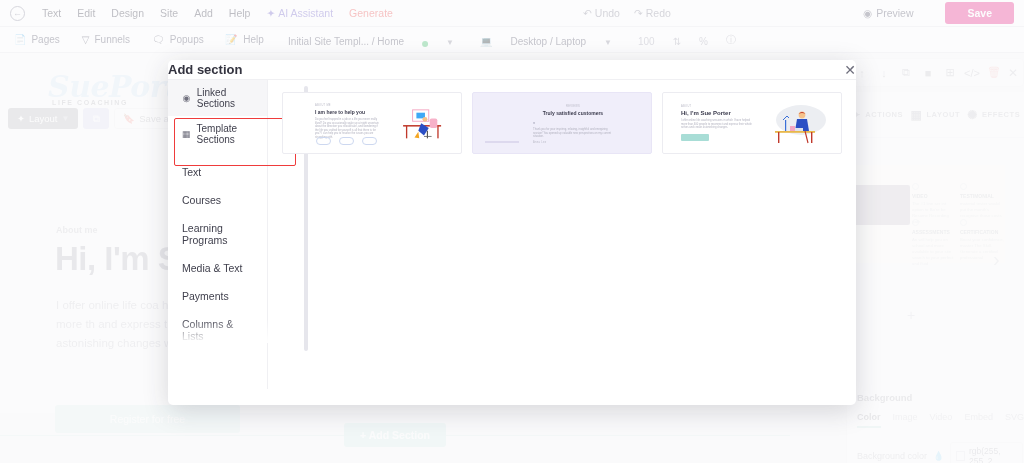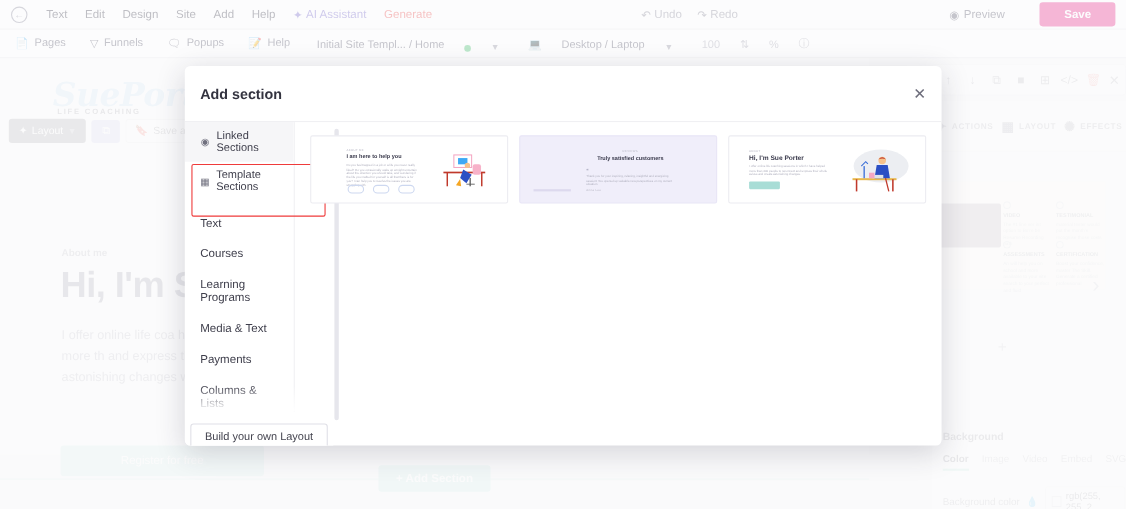--- a/index.html
+++ b/index.html
@@ -112,21 +112,21 @@
   .swatch { width:10px;height:10px;border:1px solid #d5d5de; background:#fff;}
 
   
   .overlay { position:absolute; left:0; top:53px; width:1024px; height:410px; background:rgba(255,255,255,0.55); }
   .modal {
     position:absolute; left:168px; top:60px; width:688px; height:345px;
     background:#fff; border-radius:5px;
     box-shadow:0 6px 26px rgba(40,40,60,0.18);
     overflow:hidden;
   }
-  .modal-head { height:51px; display:flex; align-items:center; padding:0 14px; border-bottom:1px solid #f0f0f3;}
+  .modal-head { height:20px; display:flex; align-items:center; padding:0 0; border-bottom:1px solid #f0f0f3;}
   .modal-title { font-size:13px; font-weight:bold; color:#33333f;}
   .modal-close { margin-left:auto; font-size:14px; color:#6e6e7c; }
 
   .modal-body { display:flex; height:309px; position:relative; }
   .m-side { width:136px; position:relative; border-right:1px solid #f0f0f3; }
   .m-side-scroll { position:absolute; inset:0 0 46px 0; overflow:hidden; }
   .side-tab { display:flex; align-items:center; gap:6px; font-size:10px; color:#3f3f4c; padding:7px 14px; }
   .side-tab.sel { background:#f6f6f8; }
   .side-ic { font-size:9px; color:#70707e; width:11px; text-align:center;}
   .side-item { font-size:10.5px; color:#3f3f4c; padding:8px 14px; }
@@ -339,23 +339,20 @@
           <div style="height:6px"></div>
           <div class="side-item">Text</div>
           <div class="side-item">Courses</div>
           <div class="side-item">Learning Programs</div>
           <div class="side-item">Media &amp; Text</div>
           <div class="side-item">Payments</div>
           <div class="side-item">Columns &amp; Lists</div>
 
         </div>
         <div class="side-fade"></div>
-        <div class="side-foot">
-          <div class="build-btn">Build your own Layout</div>
-        </div>
         <div class="red-box"></div>
       </div>
       <div class="m-scrollbar"></div>
 
       <div class="m-main">
 
         <div class="thumb">
           <div style="position:absolute; left:32px; top:11px; width:66px;">
             <div class="tb-kicker">ABOUT ME</div>
             <div class="tb-h" style="font-size:5px; margin:2px 0 3px;">I am here to help you</div>

